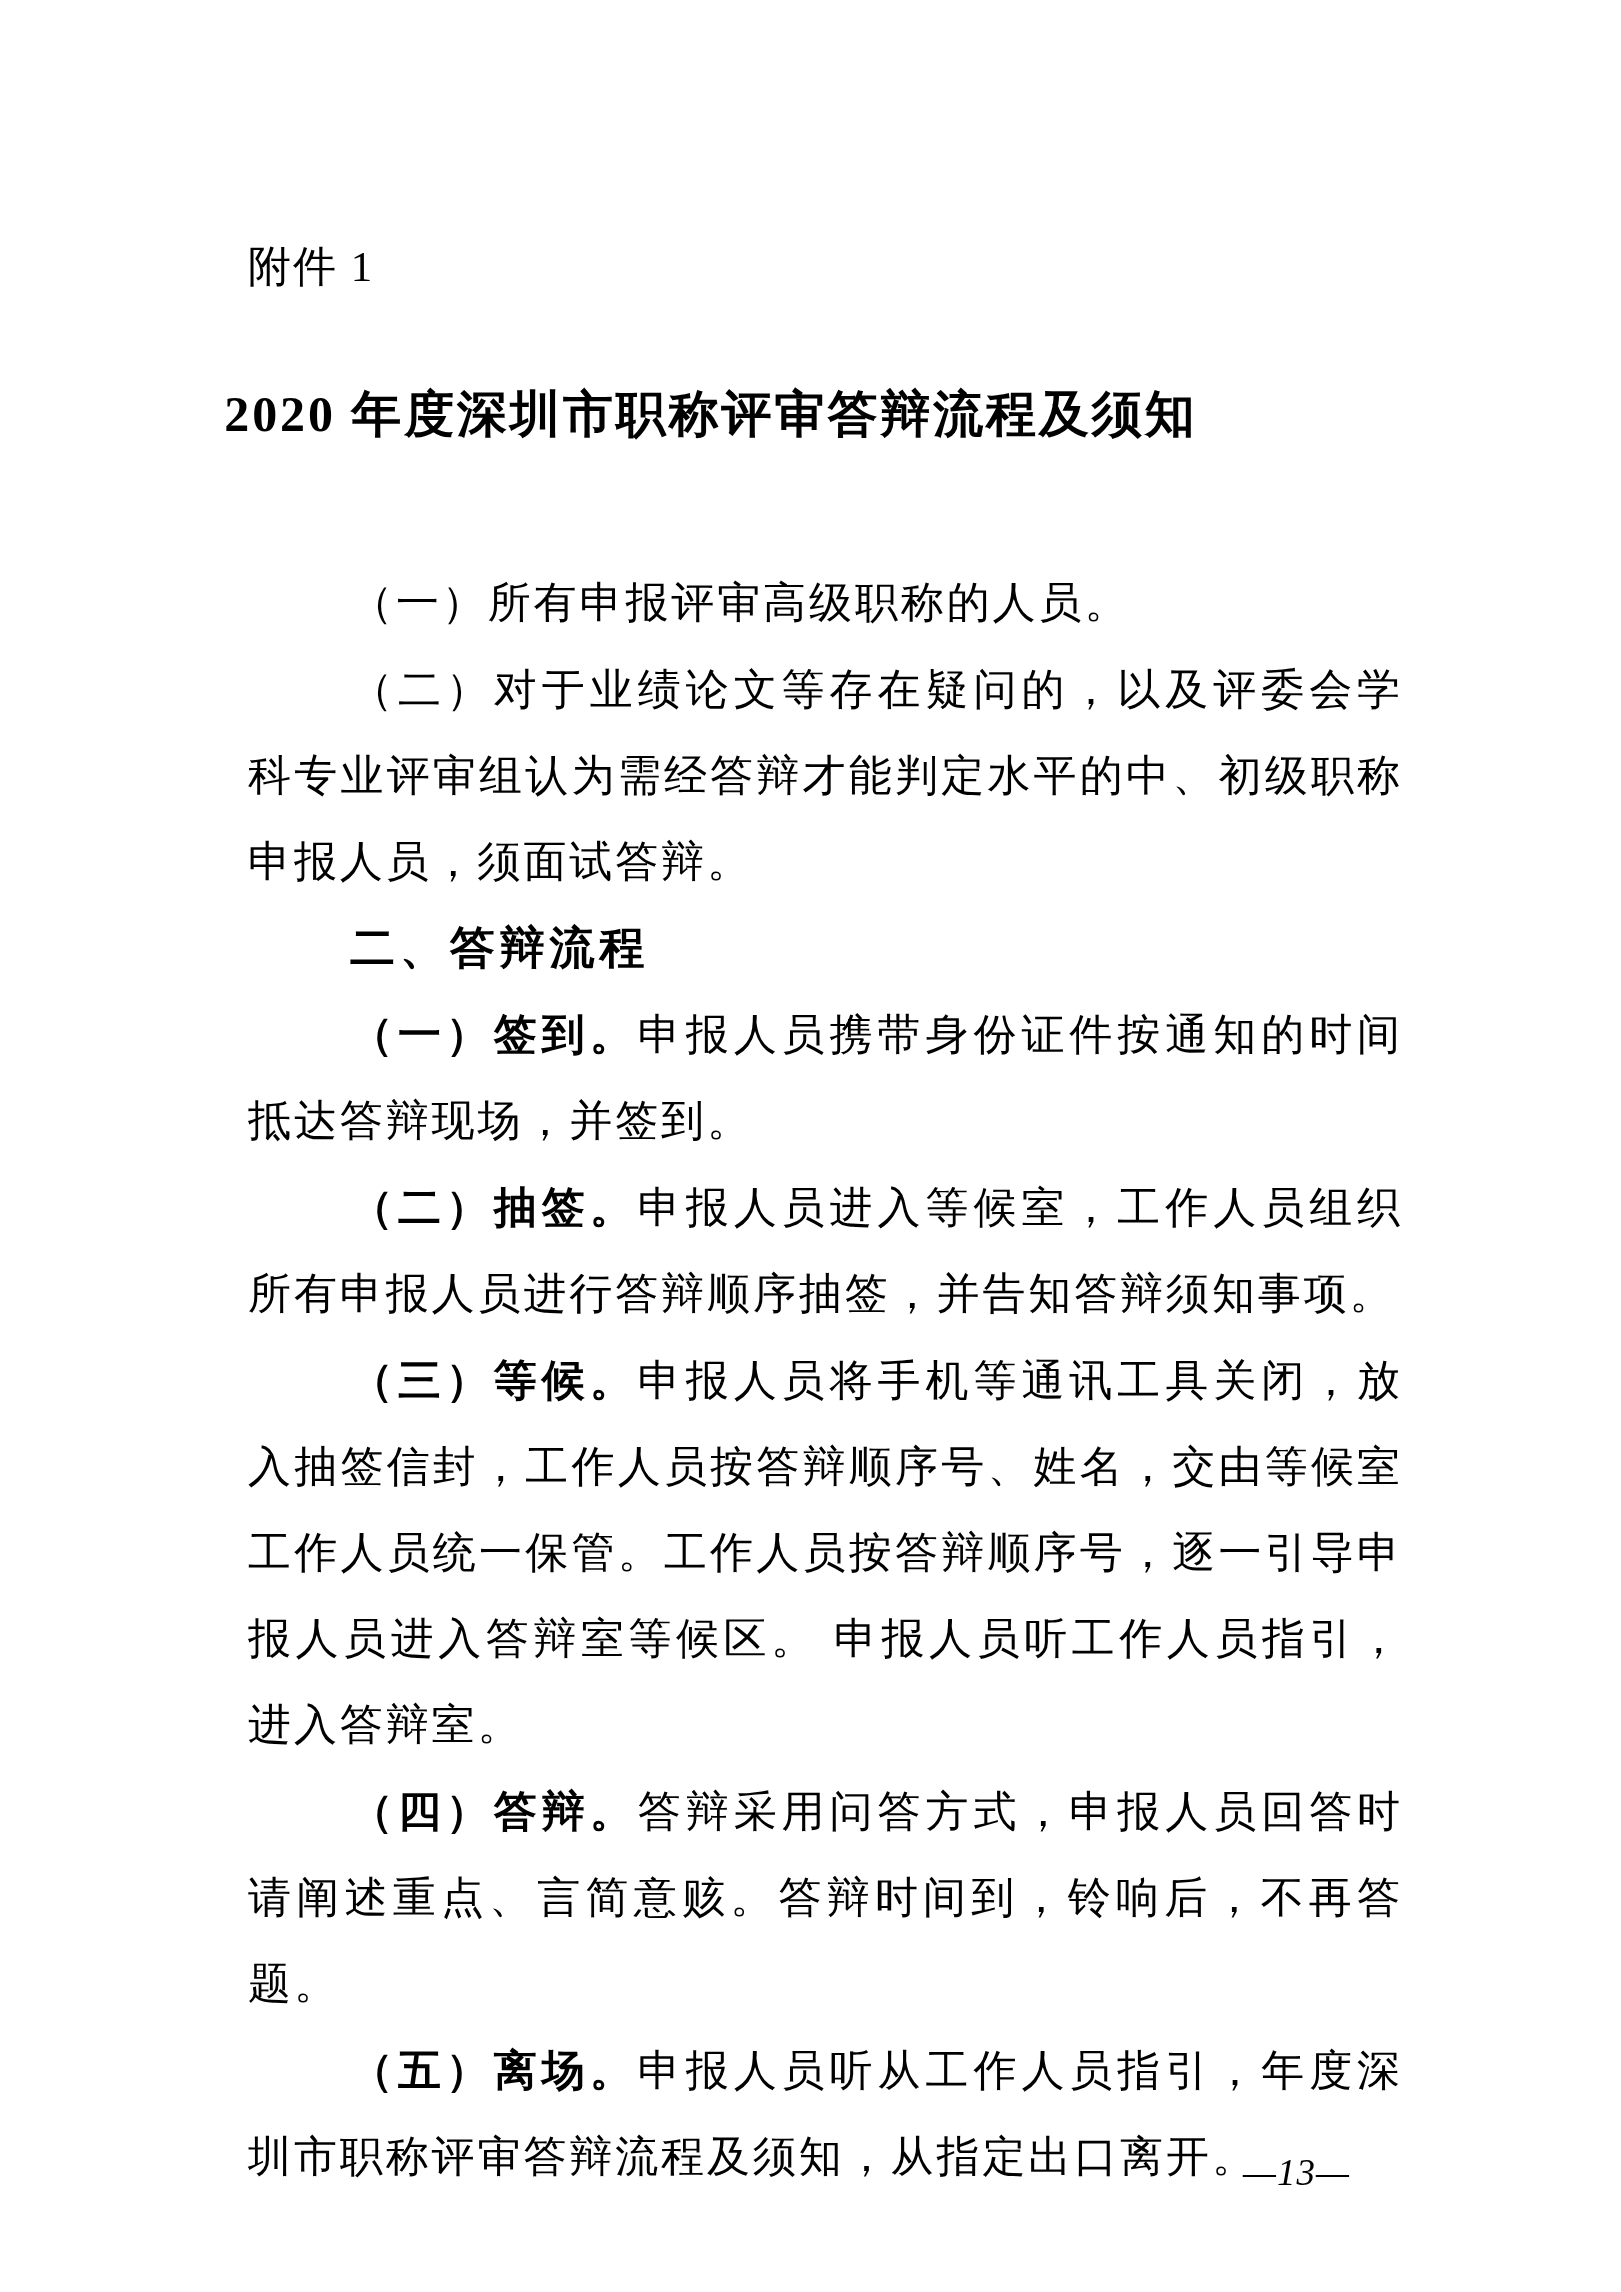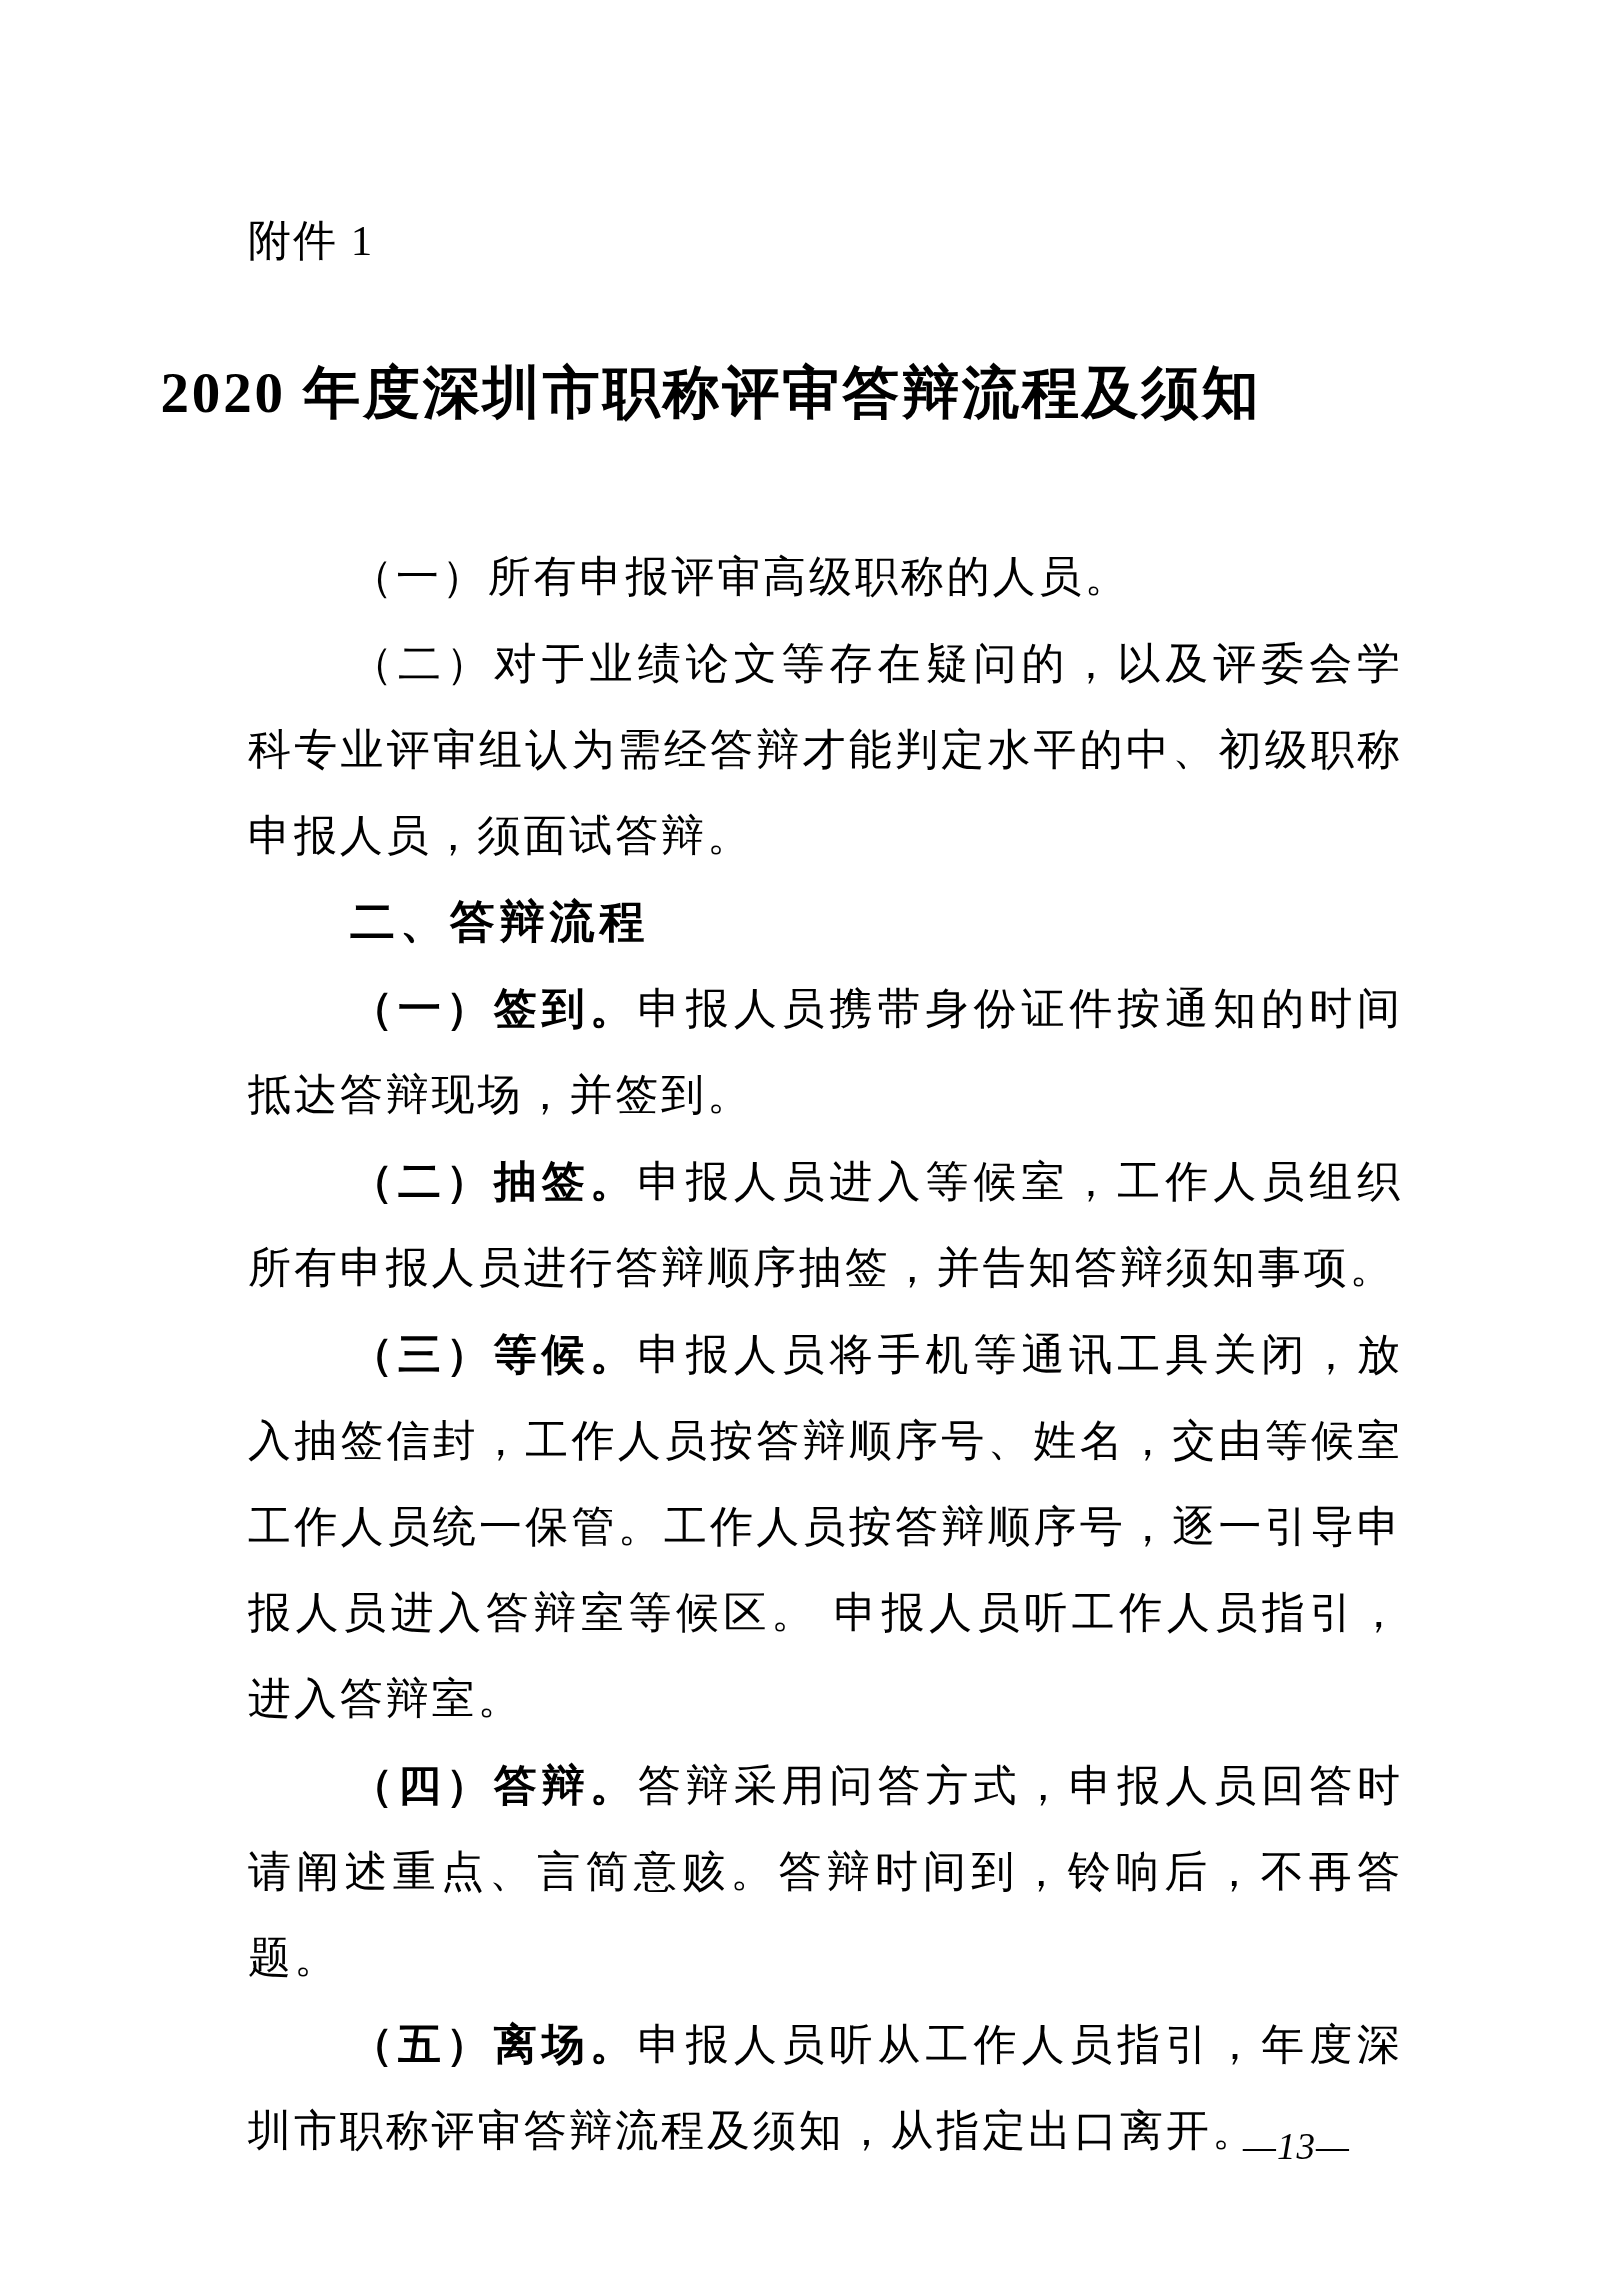--- a/index.html
+++ b/index.html
@@ -9,37 +9,38 @@
     background: #ffffff;
     color: #000000;
     position: relative;
     font-family: "Liberation Serif", "DejaVu Serif", serif;
     overflow: hidden;
   }
   .page {
     position: absolute;
     inset: 0;
     background: #ffffff;
+    margin-top: 26px;
   }
   .attachment {
     position: absolute;
     left: 248px;
     top: 212px;
     font-size: 43px;
     letter-spacing: 2px;
     white-space: pre;
   }
   .doc-title {
     position: absolute;
     left: 0;
     top: 355px;
     width: 1422px;
     margin: 0;
     text-align: center;
-    font-size: 57px;
+    font-size: 50px;
     font-weight: bold;
     letter-spacing: 2.9px;
     font-family: "Liberation Serif", "DejaVu Serif", serif;
   }
   .content {
     position: absolute;
     left: 248px;
     top: 533px;
     width: 1155px;
   }

